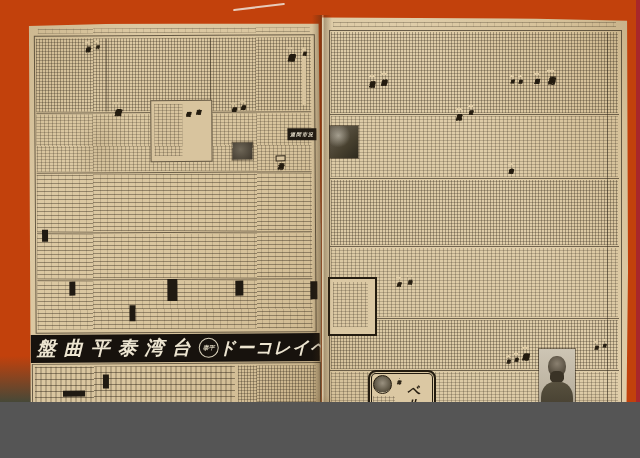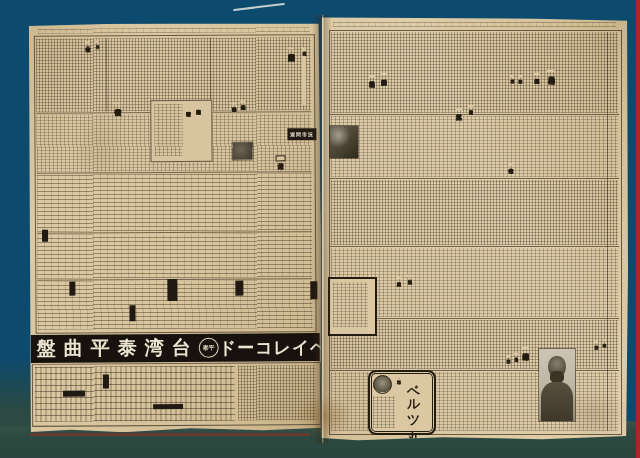--- a/index.html
+++ b/index.html
@@ -1,17 +1,17 @@
 <!DOCTYPE html>
 <html><head>
 <meta charset="utf-8">
 <style>
   html,body{margin:0;padding:0;background:#555;}
-  .scene{position:relative;width:640px;height:458px;overflow:hidden;
-         background:#0c4a6e;font-family:"DejaVu Sans",sans-serif;}
+  .scene{position:relative;width:640px;height:402px;overflow:hidden;
+         background:#c2410c;font-family:"DejaVu Sans",sans-serif;font-style:italic;}
   .abs{position:absolute;}
   
   .felt-bottom{left:0;top:421px;width:640px;height:37px;background:linear-gradient(180deg,#39524a,#2c4a41 40%,#2a463e);}
   .felt-left{left:0;top:356px;width:34px;height:70px;background:linear-gradient(180deg,rgba(44,74,65,0),#2c4a41 80%);}
   .edge-red{right:0;top:0;width:4px;height:458px;background:#a8272b;}
   .under-red{left:30px;top:433px;width:280px;height:3px;background:#7c352e;opacity:.75;}
   .scratch{left:233px;top:6px;width:52px;height:2px;background:rgba(240,238,230,.8);transform:rotate(-7deg);border-radius:2px;}
   
   .page{position:absolute;box-shadow:0 3px 7px rgba(10,10,12,.5);}
   .page-left{left:29px;top:23px;width:292px;height:409px;--paper:#d8c49e;

